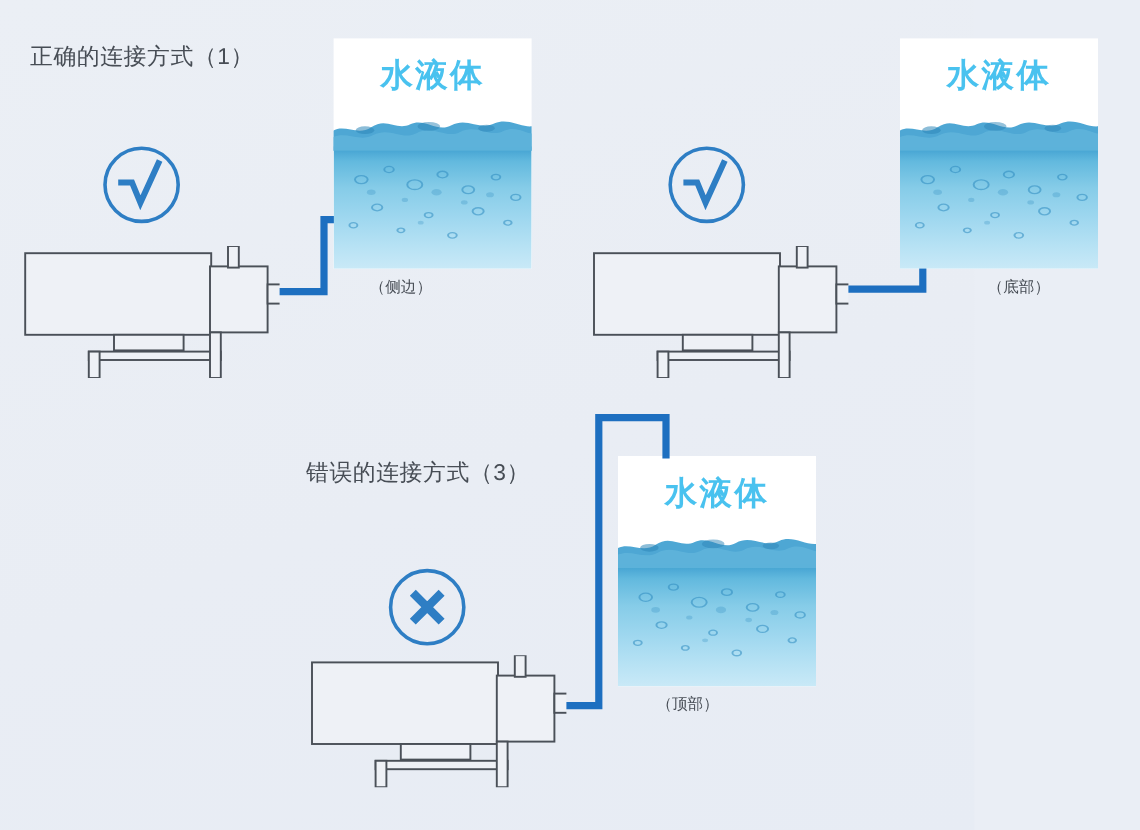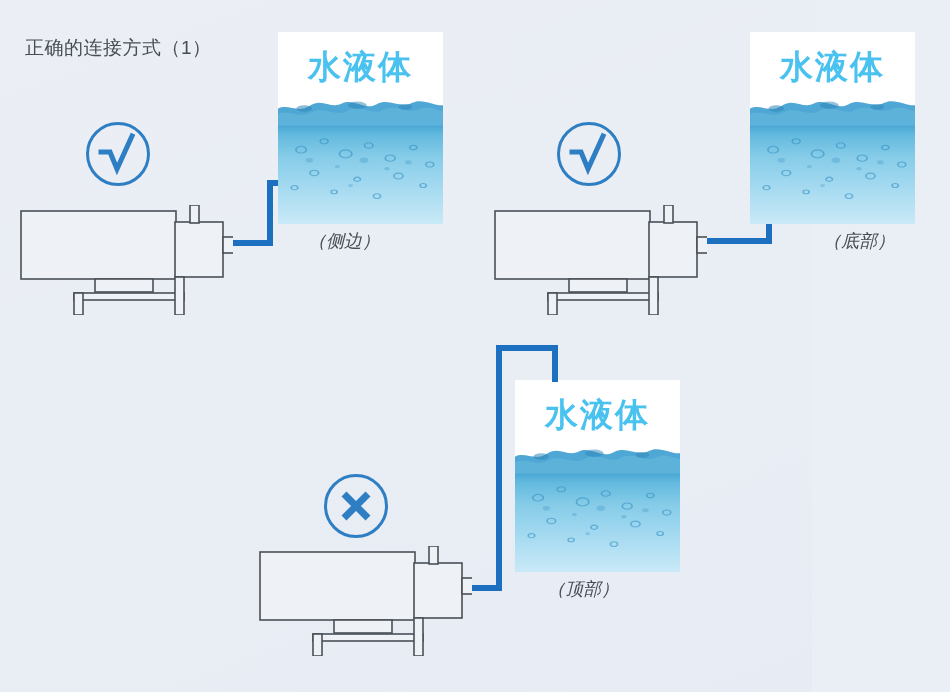--- a/index.html
+++ b/index.html
@@ -54,21 +54,21 @@
     background: #ffffff;
     overflow: hidden;
   }
   .tank .water-label {
     position: absolute;
     top: 7%;
     left: 0;
     width: 100%;
     text-align: center;
     color: #49c2ef;
-    font-size: 33px;
+    font-size: 27px;
     font-weight: bold;
     letter-spacing: 2px;
     z-index: 4;
     text-shadow: 0 0 1px rgba(255,255,255,0.9);
   }
   .tank .water-body {
     position: absolute;
     left: 0;
     bottom: 0;
     width: 100%;
@@ -89,25 +89,24 @@
     height: 17%;
     z-index: 2;
   }
   .tank .water-surface svg { display: block; width: 100%; height: 100%; }
   .tank .bubbles { position: absolute; left:0; bottom:0; width:100%; height:55%; z-index:3; }
   .tank .bubbles svg { display:block; width:100%; height:100%; }
 
   
   .tank-caption {
     position: absolute;
-    font-size: 18px;
+    font-size: 13px;
     color: #474d55;
     white-space: nowrap;
     line-height: 1;
-    font-style: italic;
   }
 
   
   .pump {
     position: absolute;
   }
   .pump svg { display: block; }
 
   
   .pipe {
@@ -272,20 +271,21 @@
           <rect x="56" y="88" width="110" height="7"></rect>
           <rect x="56" y="88" width="9" height="22"></rect>
           <rect x="157" y="72" width="9" height="38"></rect>
         </g>
       </svg>
     </div>
   </div>
 
   <div class="panel" id="panel-3">
 
+    <div class="panel-title" style="left:20px; top:55px;">错误的连接方式（3）</div>
 
     <div class="mark" style="left:88px; top:143px;">
       <svg viewBox="0 0 66 66">
         <circle cx="33" cy="33" r="30.5" fill="none" stroke="#2e7ec4" stroke-width="3"></circle>
         <path d="M21 21 L45 45 M45 21 L21 45" fill="none" stroke="#2e7ec4" stroke-width="7" stroke-linecap="butt"></path>
       </svg>
     </div>
 
     <div class="tank" style="left:280px; top:50px; width:165px; height:192px;">
       <div class="water-label">水液体</div>

